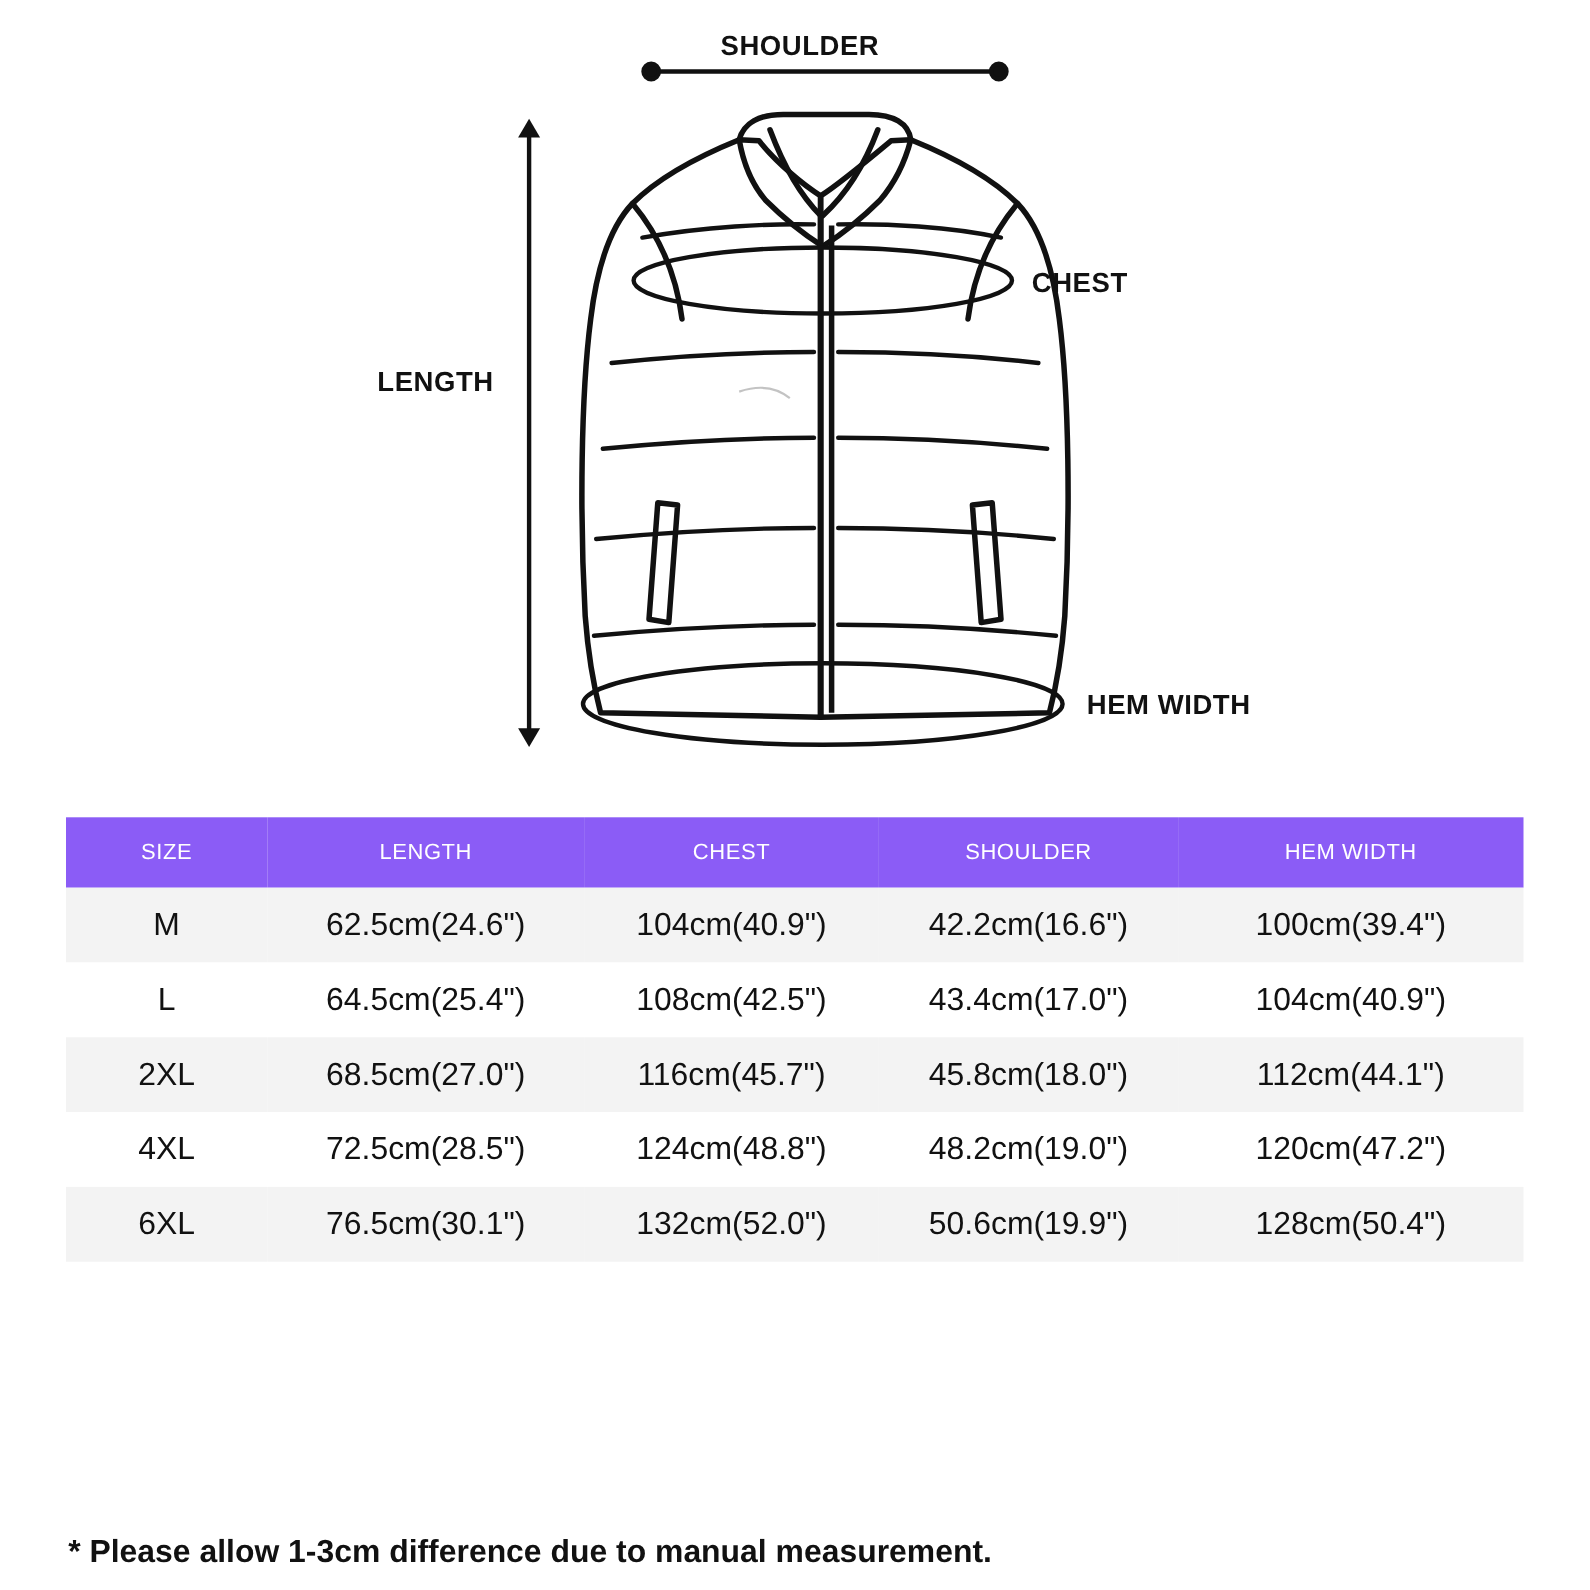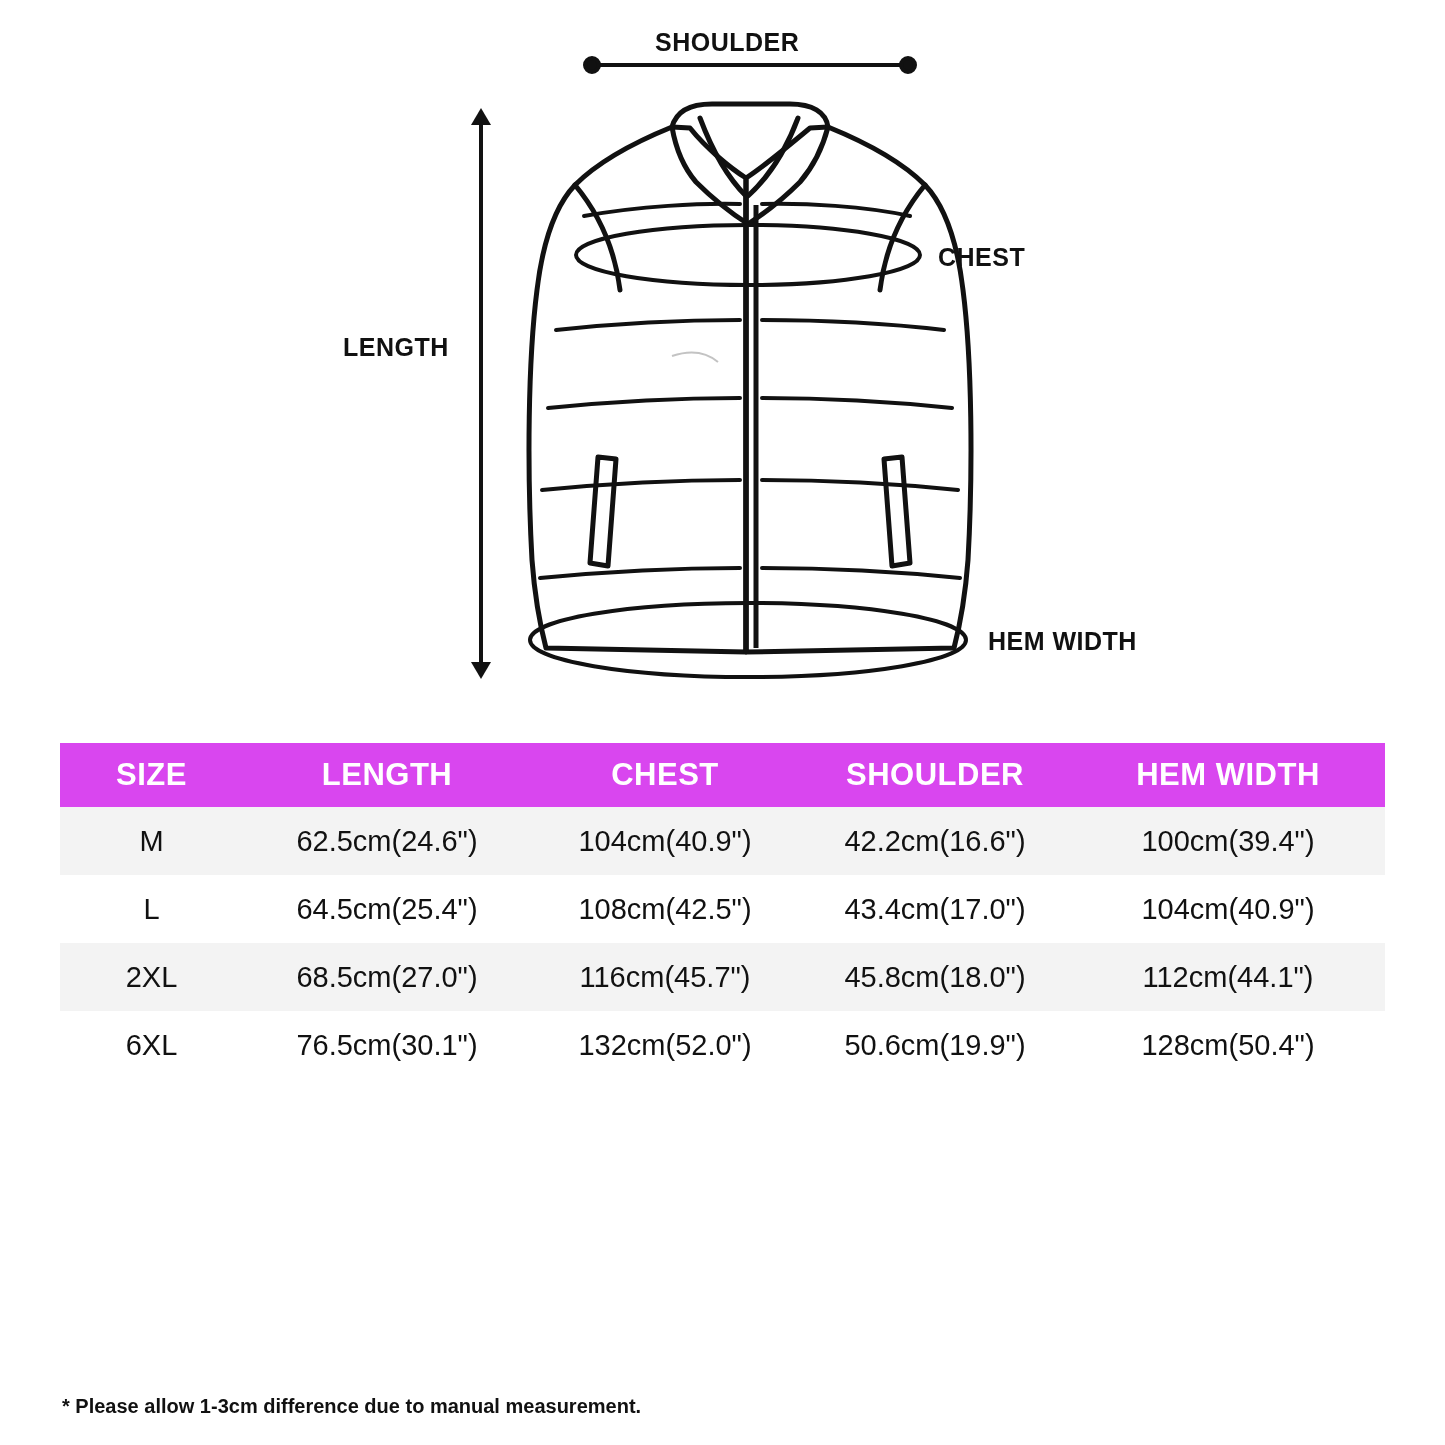--- a/index.html
+++ b/index.html
@@ -47,25 +47,25 @@
     left: 60px;
     top: 743px;
     width: 1325px;
   }
   table.size-table {
     border-collapse: collapse;
     width: 1325px;
     table-layout: fixed;
   }
   table.size-table thead th {
-    background: #d946ef;
+    background: #8b5cf6;
     color: #ffffff;
     font-family: "Liberation Sans", sans-serif;
-    font-weight: bold;
-    font-size: 31px;
+    font-weight: normal;
+    font-size: 20px;
     height: 62px;
     text-align: center;
     letter-spacing: 0.5px;
   }
   table.size-table tbody td {
     text-align: center;
     font-family: "Liberation Sans", sans-serif;
     font-size: 29px;
     height: 66px;
     color: #111111;
@@ -82,21 +82,21 @@
   col.c-chest{ width: 268px; }
   col.c-sh   { width: 272px; }
   col.c-hem  { width: 314px; }
 
   .footnote {
     position: absolute;
     left: 62px;
     top: 1395px;
     font-family: "Liberation Sans", sans-serif;
     font-weight: bold;
-    font-size: 20px;
+    font-size: 29px;
     color: #111111;
   }
 </style>
 </head>
 <body>
 
 <div class="diagram">
 
   <svg width="1445" height="720" viewBox="0 0 1445 720">
 
@@ -220,20 +220,27 @@
         <td>104cm(40.9")</td>
       </tr>
       <tr>
         <td>2XL</td>
         <td>68.5cm(27.0")</td>
         <td>116cm(45.7")</td>
         <td>45.8cm(18.0")</td>
         <td>112cm(44.1")</td>
       </tr>
       <tr>
+        <td>4XL</td>
+        <td>72.5cm(28.5")</td>
+        <td>124cm(48.8")</td>
+        <td>48.2cm(19.0")</td>
+        <td>120cm(47.2")</td>
+      </tr>
+      <tr>
         <td>6XL</td>
         <td>76.5cm(30.1")</td>
         <td>132cm(52.0")</td>
         <td>50.6cm(19.9")</td>
         <td>128cm(50.4")</td>
       </tr>
     </tbody>
   </table>
 </div>
 

